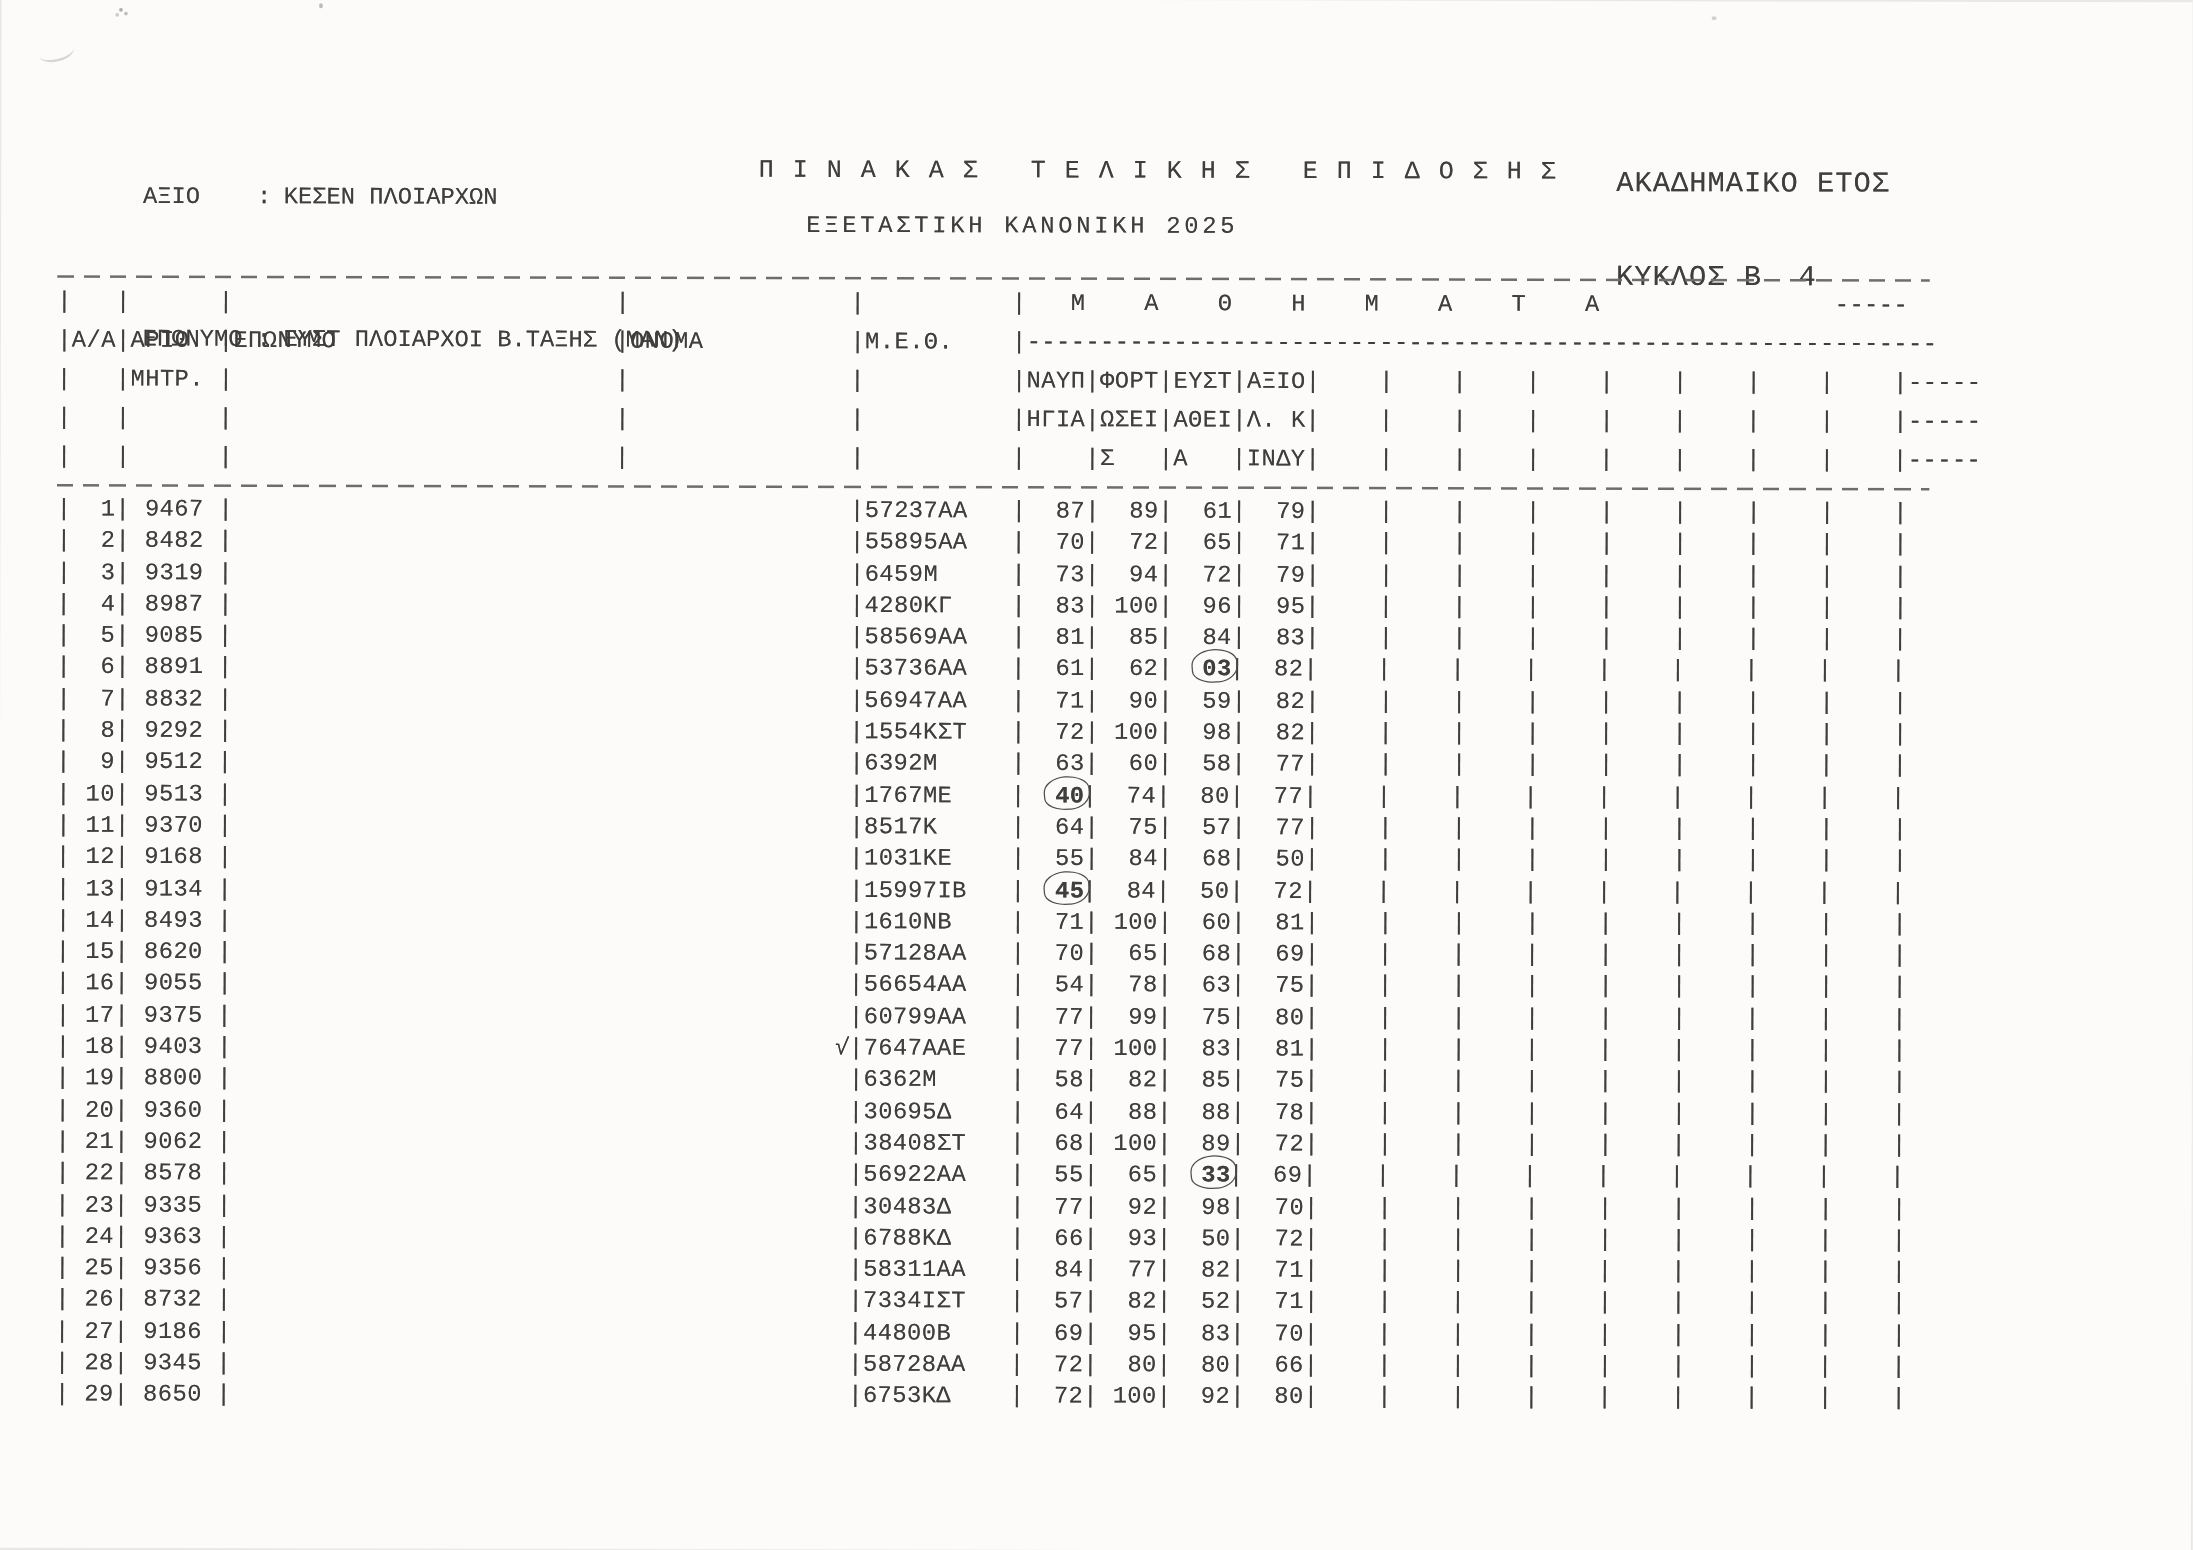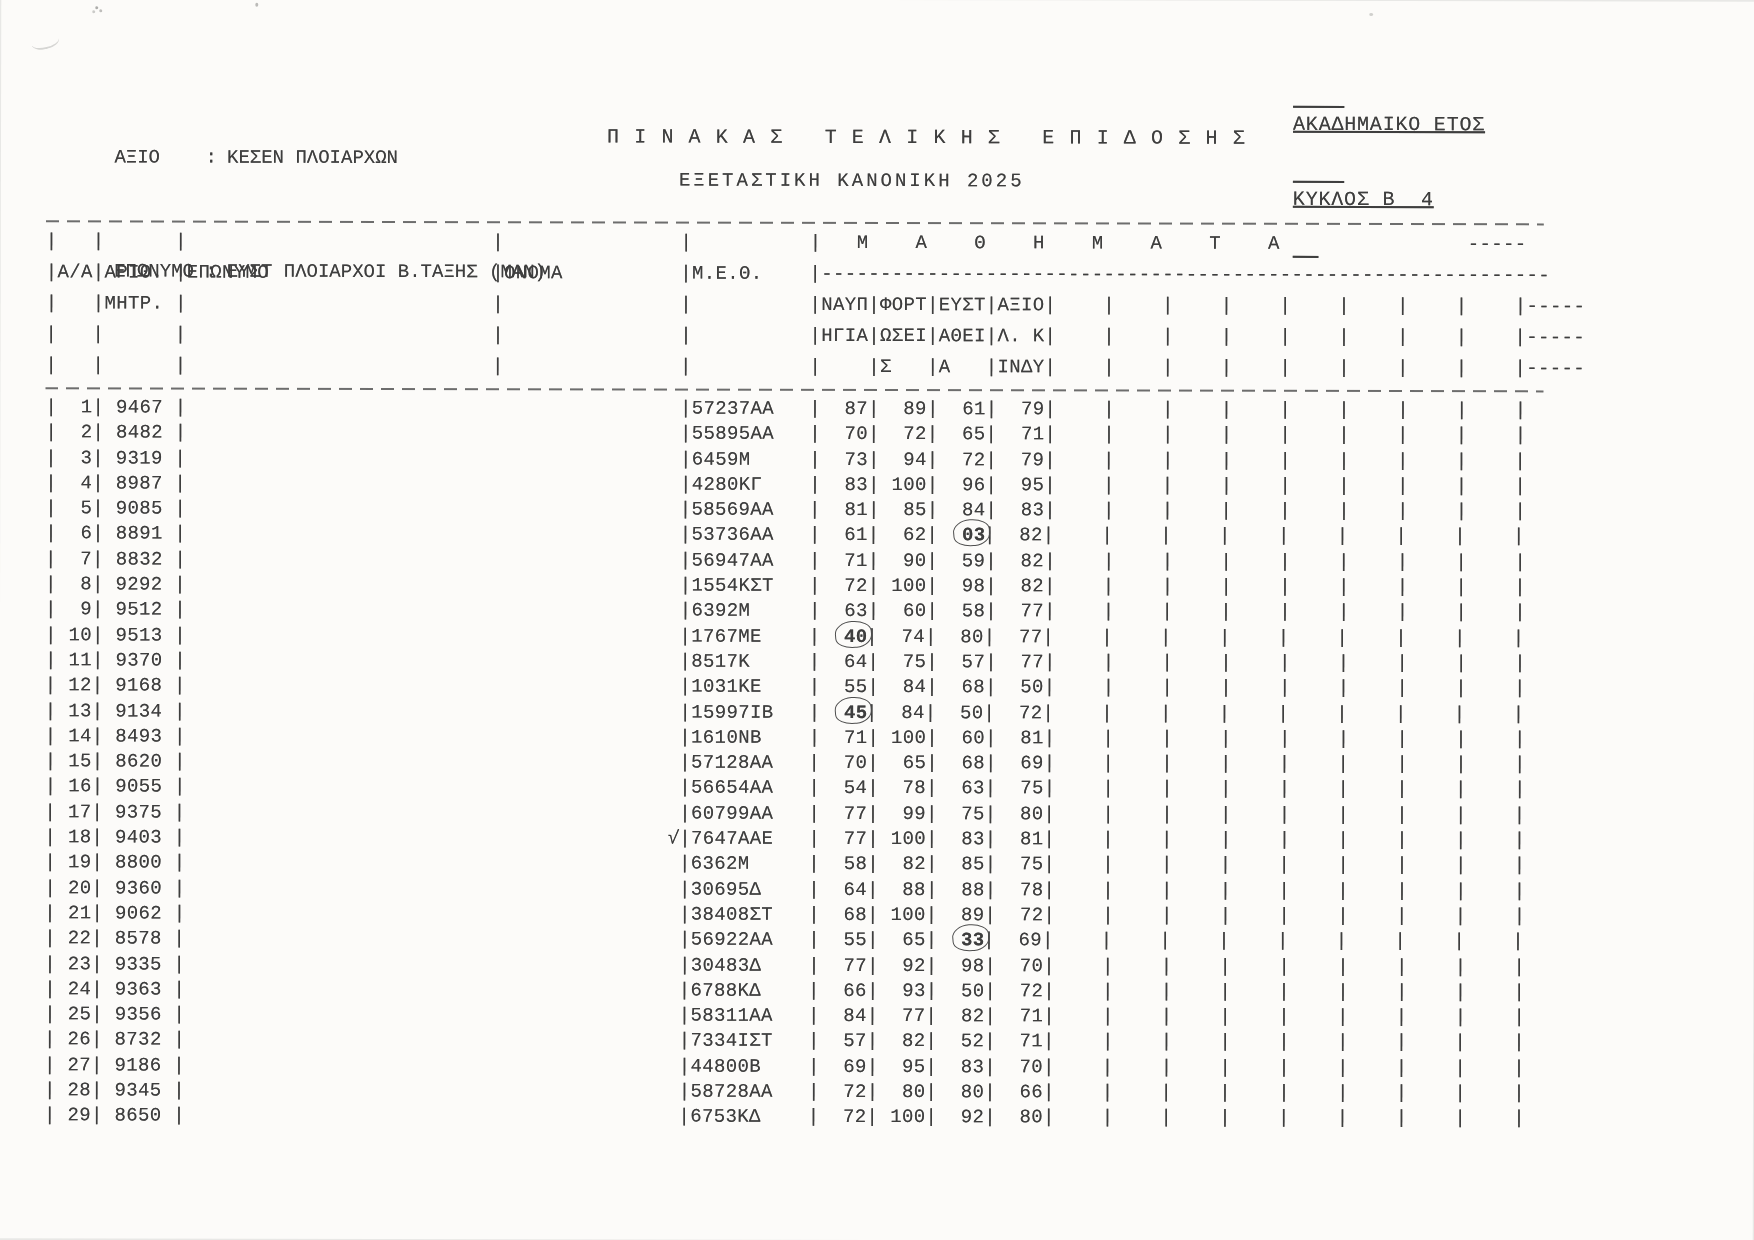--- a/index.html
+++ b/index.html
@@ -11,23 +11,23 @@
     color:#3e3e3e;
     overflow:hidden;
     transform:rotate(0.12deg);
     text-shadow:0 0 .5px rgba(62,62,62,.65);
   }
   .abs{position:absolute;white-space:pre;}
   .scan-line{font-size:19px;line-height:26px;white-space:pre;}
   .lbl{display:inline-block;width:8ch;white-space:pre;}
   .val{padding-left:10px;white-space:pre;text-align:center;}
   .school-block{left:45px;top:84px;}
-  .year-block{left:1292px;top:61px;font-size:20px;line-height:25px;letter-spacing:.8px;text-decoration:underline;}
+  .year-block{left:1292px;top:84px;font-size:23px;line-height:25px;letter-spacing:.8px;}
   .doc-title{left:606px;top:126px;font-size:20px;letter-spacing:1.6px;white-space:pre;}
-  .doc-subtitle{left:678px;top:170px;font-size:19px;letter-spacing:3px;white-space:pre;}
+  .doc-subtitle{left:644px;top:170px;font-size:19px;letter-spacing:3px;white-space:pre;}
   .tmima{left:45px;top:198px;}
   
   .gradetable{left:45px;top:216px;font-size:19px;letter-spacing:.35px;}
   .thead{line-height:31px;}
   .hline{white-space:pre;}
   .hrule{
     width:1498px;height:2px;margin:6px 0 4px 0;
     background:repeating-linear-gradient(90deg,#6d6d6d 0 13px,transparent 13px 21px);
   }
   .tbody{line-height:25.3px;padding-top:2px;}

